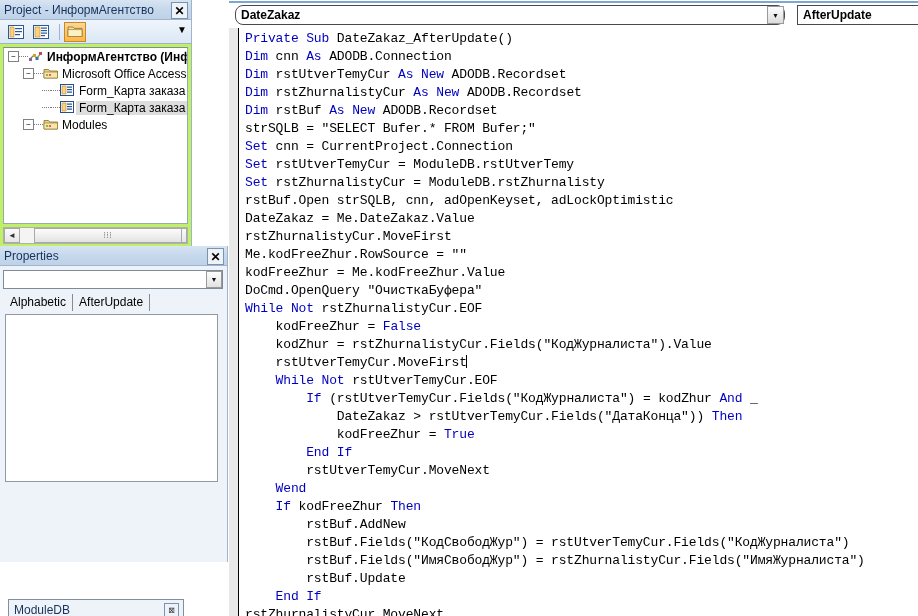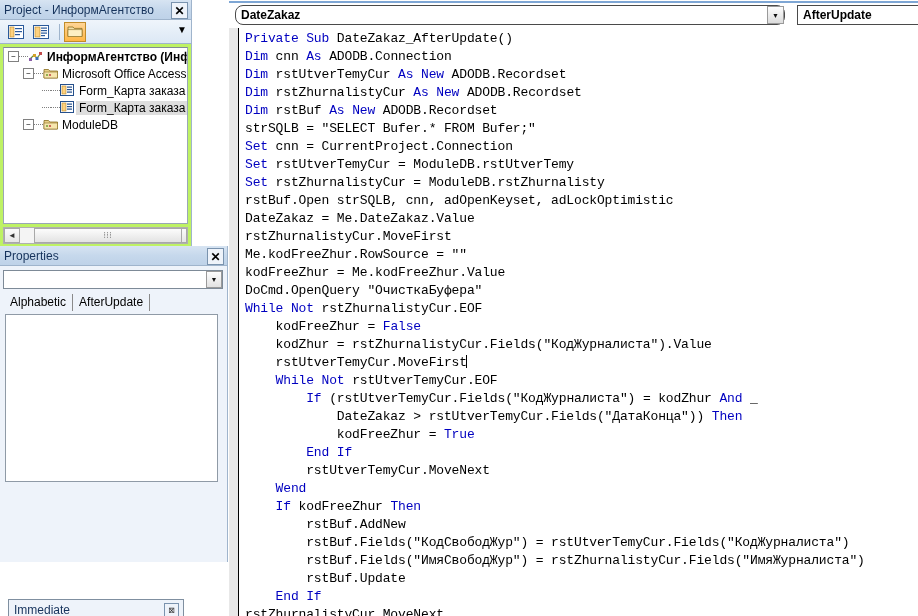--- a/index.html
+++ b/index.html
@@ -410,21 +410,21 @@
         <span class="expander">−</span>
         <span class="dotline"></span>
         <span class="ico ico-folder">
           <svg width="16" height="13" viewBox="0 0 16 13">
             <path d="M1 2.5 L5.5 2.5 L6.8 4 L14.5 4 L14.5 11 L1 11 Z" fill="#e9d18a" stroke="#8a6d1e" stroke-width="0.8"></path>
             <path d="M1 5 L14.5 5 L14.5 11 L1 11 Z" fill="#f7e6ae" stroke="#8a6d1e" stroke-width="0.6"></path>
             <circle cx="4" cy="8" r="1.1" fill="#7aa23c"></circle>
             <circle cx="7" cy="8" r="1.1" fill="#c24a4a"></circle>
           </svg>
         </span>
-        <span class="lbl">ModuleDB</span>
+        <span class="lbl">Modules</span>
       </div>
 
     </div>
 
     <div class="proj-hscroll">
       <div class="sb-arrow">◄</div>
       <div class="sb-track">
         <div class="sb-thumb">⦙⦙⦙</div>
       </div>
       <div class="sb-arrow">►</div>
@@ -445,21 +445,21 @@
     <div class="props-tabs">
       <div class="ptab active">Alphabetic</div>
       <div class="ptab">AfterUpdate</div>
     </div>
 
     <div class="props-list"></div>
     <div class="props-scroll-right"></div>
 
     <div class="win-immediate">
       <div class="imm-title">
-        <span>Immediate</span>
+        <span>ModuleDB</span>
         <span class="imm-close">⊠</span>
       </div>
 
     </div>
   </div>
 
   <div class="code-window">
     <div class="code-header">
       <div class="code-header-rule"></div>
       <div class="hdr-combo" id="combo-proc">

